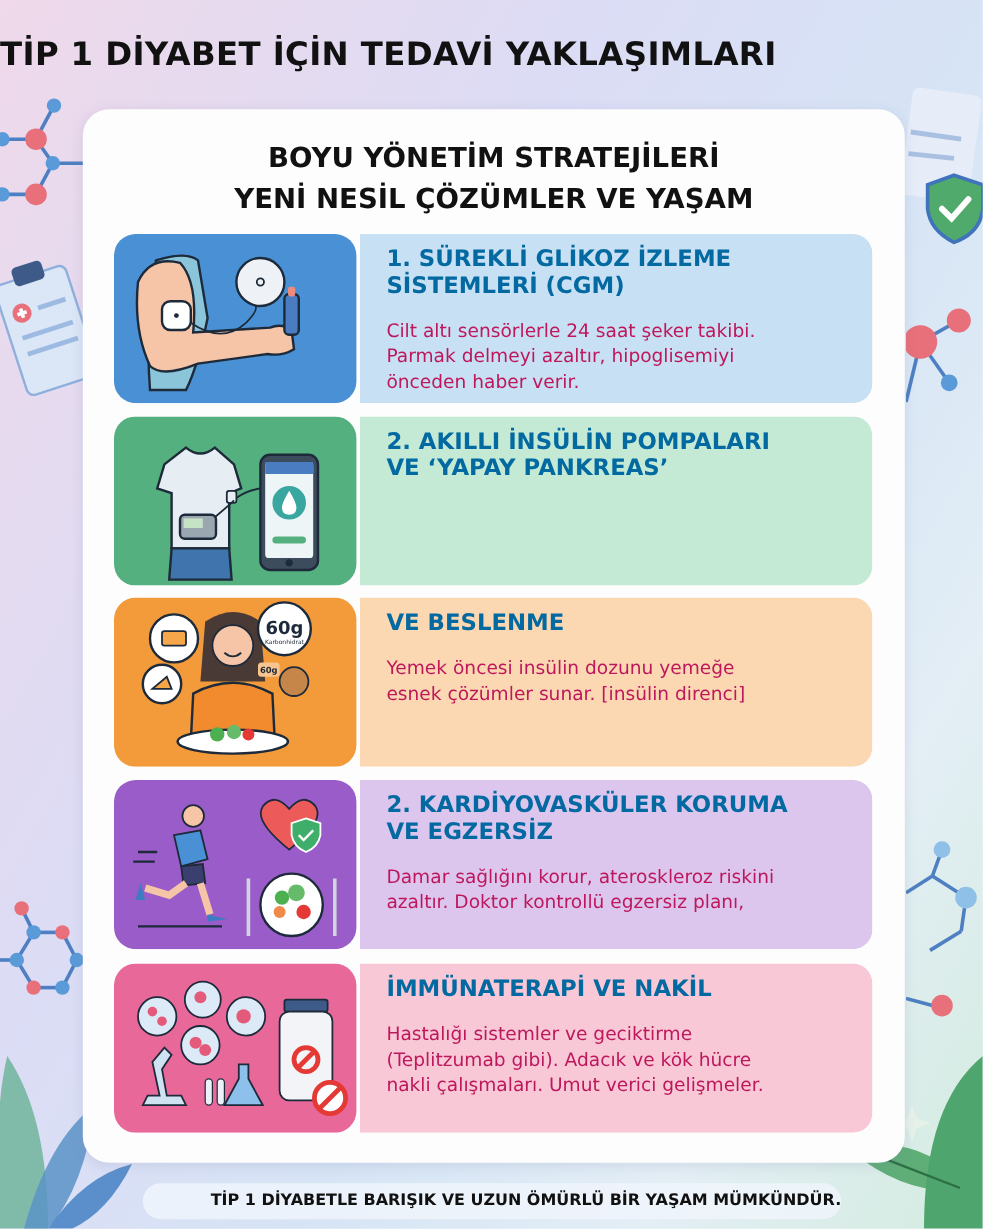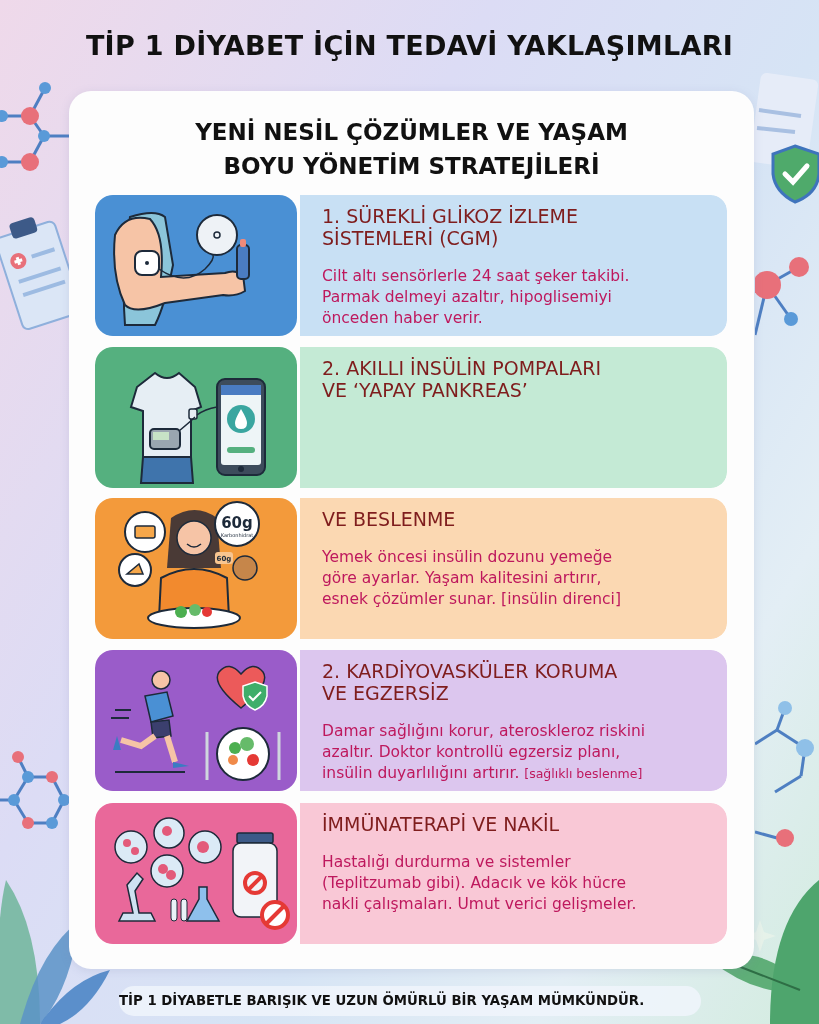--- a/index.html
+++ b/index.html
@@ -6,21 +6,21 @@
   html, body { width: 819px; height: 1024px; overflow: hidden; }
   body {
     position: relative;
     font-family: "DejaVu Sans", "Liberation Sans", sans-serif;
     background: linear-gradient(120deg, #efd9ea 0%, #dcdcf5 35%, #d6e4f5 60%, #e3eef5 80%, #d3ecdf 100%);
     color: #141414;
   }
   .bg-deco { position: absolute; pointer-events: none; }
   .main-title {
     position: absolute; left: 0; top: 30px; width: 819px;
-    text-align: center; font-weight: bold; font-size: 27px; letter-spacing: 0.3px;
+    font-weight: bold; font-size: 27px; letter-spacing: 0.3px;
     color: #111;
   }
   .card {
     position: absolute; left: 69px; top: 91px; width: 685px; height: 878px;
     background: #fdfdfd; border-radius: 22px;
     box-shadow: 0 2px 10px rgba(120,130,170,0.18);
   }
   .subtitle {
     position: absolute; left: 69px; top: 115px; width: 685px;
     text-align: center; font-weight: bold; font-size: 23px; line-height: 34px; color: #111;
@@ -32,30 +32,30 @@
   .section .tile {
     position: absolute; left: 0; top: 0; width: 202px; height: 141px;
     border-radius: 18px;
   }
   .section .tile svg { position: absolute; left: 0; top: 0; }
   .section .text {
     position: absolute; left: 205px; top: 0; right: 0; bottom: 0;
     border-radius: 0 16px 16px 0; padding: 10px 10px 0 22px;
   }
   .section .sec-title {
-    font-weight: normal; font-size: 19px; line-height: 22px; color: #7f1d1d;
+    font-weight: bold; font-size: 19px; line-height: 22px; color: #0369a1;
   }
   .section .sec-body {
     margin-top: 17px; font-size: 15.5px; line-height: 21px; color: #be185d;
   }
   .section .sec-body .small { font-size: 12.5px; }
   .footer-pill {
     position: absolute; left: 119px; top: 986px; width: 582px; height: 30px;
     border-radius: 15px; background: rgba(240,244,252,0.85);
-    text-align: left; font-weight: bold; font-size: 13.3px; line-height: 30px; color: #111;
+    text-align: right; font-weight: bold; font-size: 13.3px; line-height: 30px; color: #111;
   }
 </style>
 </head>
 <body>
 
 <svg class="bg-deco" style="left:0;top:80px" width="80" height="110" viewBox="0 0 80 110">
   <g stroke="#4e7fc2" stroke-width="3">
     <line x1="2" y1="36" x2="30" y2="36"></line>
       <line x1="30" y1="36" x2="45" y2="8"></line>
     <line x1="30" y1="36" x2="44" y2="56"></line>
@@ -143,22 +143,22 @@
   <path d="M119 0 Q70 40 70 144 L119 144 Z" fill="#4ea56d"></path>
   <line x1="38" y1="86" x2="100" y2="110" stroke="#2e6e45" stroke-width="2"></line>
   <path d="M60 40 L64 52 L76 56 L64 60 L60 72 L56 60 L44 56 L56 52 Z" fill="#e8f2ea" opacity="0.8"></path>
 </svg>
 
 <div class="main-title">TİP 1 DİYABET İÇİN TEDAVİ YAKLAŞIMLARI</div>
 
 <div class="card"></div>
 
 <div class="subtitle">
+  <div>BOYU YÖNETİM STRATEJİLERİ</div>
   <div>YENİ NESİL ÇÖZÜMLER VE YAŞAM</div>
-  <div>BOYU YÖNETİM STRATEJİLERİ</div>
 </div>
 
 <div class="section" style="top:195px">
   <div class="tile" style="background:#4a90d4">
     <svg width="202" height="141" viewBox="0 0 202 141">
       <path d="M35 22 Q60 14 70 22 L78 70 Q70 110 60 130 L30 130 Q26 80 35 22 Z" fill="#8bc5da" stroke="#1d2a3a" stroke-width="2"></path>
       <path d="M20 40 Q30 18 55 24 Q70 40 66 82 L130 78 Q140 74 148 80 L150 96 Q140 102 128 100 L70 108 Q40 120 30 110 Q16 80 20 40 Z" fill="#f6c4a6" stroke="#1d2a3a" stroke-width="2"></path>
       <rect x="40" y="56" width="24" height="24" rx="7" fill="#fff" stroke="#1d2a3a" stroke-width="2"></rect>
       <circle cx="52" cy="68" r="2" fill="#1d2a3a"></circle>
       <circle cx="122" cy="40" r="20" fill="#eef2f6" stroke="#1d2a3a" stroke-width="2"></circle>
@@ -229,21 +229,20 @@
       <text x="129" y="63" text-anchor="middle" font-family="DejaVu Sans, sans-serif" font-weight="bold" font-size="7" fill="#1d2a3a">60g</text>
       <circle cx="150" cy="70" r="12" fill="#c6864a" stroke="#1d2a3a" stroke-width="1.5"></circle>
     </svg>
   </div>
   <div class="text" style="background:#fbd8b2">
     <div class="sec-title">
       <div>VE BESLENME</div>
     </div>
     <div class="sec-body">
       <div>Yemek öncesi insülin dozunu yemeğe</div>
-      <div>göre ayarlar. Yaşam kalitesini artırır,</div>
       <div>esnek çözümler sunar. [insülin direnci]</div>
     </div>
   </div>
 </div>
 
 <div class="section" style="top:650px">
   <div class="tile" style="background:#9a5cc9">
     <svg width="202" height="141" viewBox="0 0 202 141">
       <circle cx="66" cy="30" r="9" fill="#f6c4a6" stroke="#1d2a3a" stroke-width="1.5"></circle>
       <path d="M50 46 L72 42 L78 66 L56 72 Z" fill="#4a90d4" stroke="#1d2a3a" stroke-width="1.5"></path>
@@ -270,21 +269,20 @@
     </svg>
   </div>
   <div class="text" style="background:#dcc6ee">
     <div class="sec-title">
       <div>2. KARDİYOVASKÜLER KORUMA</div>
       <div>VE EGZERSİZ</div>
     </div>
     <div class="sec-body">
       <div>Damar sağlığını korur, ateroskleroz riskini</div>
       <div>azaltır. Doktor kontrollü egzersiz planı,</div>
-      <div><span>insülin duyarlılığını artırır.</span> <span class="small">[sağlıklı beslenme]</span></div>
     </div>
   </div>
 </div>
 
 <div class="section" style="top:803px">
   <div class="tile" style="background:#e9689a">
     <svg width="202" height="141" viewBox="0 0 202 141">
       <g fill="#dbeaf6" stroke="#1d2a3a" stroke-width="1.5">
         <circle cx="36" cy="44" r="16"></circle>
           <circle cx="74" cy="30" r="15"></circle>
@@ -309,20 +307,20 @@
       <line x1="153" y1="87" x2="167" y2="73" stroke="#e53935" stroke-width="4"></line>
       <circle cx="180" cy="112" r="13" fill="#fff" stroke="#e53935" stroke-width="4"></circle>
       <line x1="171" y1="121" x2="189" y2="103" stroke="#e53935" stroke-width="4"></line>
     </svg>
   </div>
   <div class="text" style="background:#f9c8d6">
     <div class="sec-title">
       <div>İMMÜNATERAPİ VE NAKİL</div>
     </div>
     <div class="sec-body">
-      <div>Hastalığı durdurma ve sistemler</div>
+      <div>Hastalığı sistemler ve geciktirme</div>
       <div>(Teplitzumab gibi). Adacık ve kök hücre</div>
       <div>nakli çalışmaları. Umut verici gelişmeler.</div>
     </div>
   </div>
 </div>
 
 <div class="footer-pill">TİP 1 DİYABETLE BARIŞIK VE UZUN ÖMÜRLÜ BİR YAŞAM MÜMKÜNDÜR.</div>
 
 </body></html>

